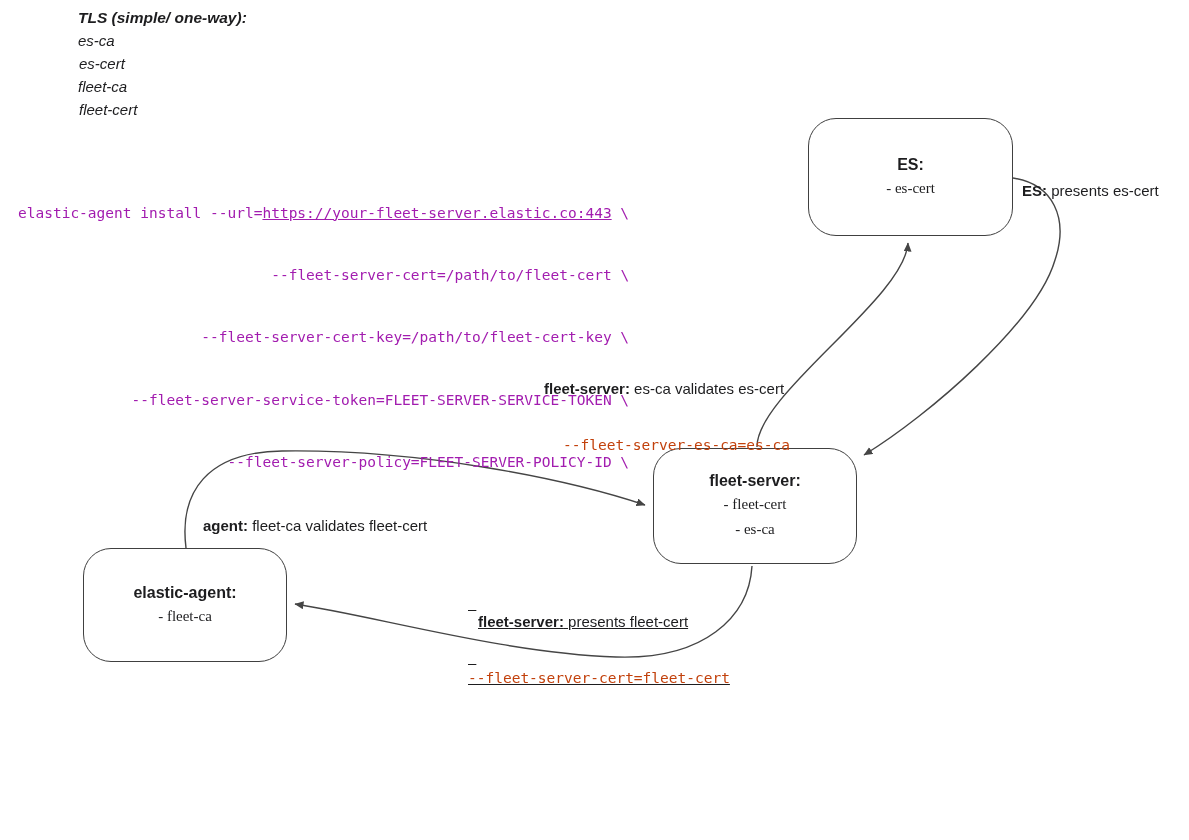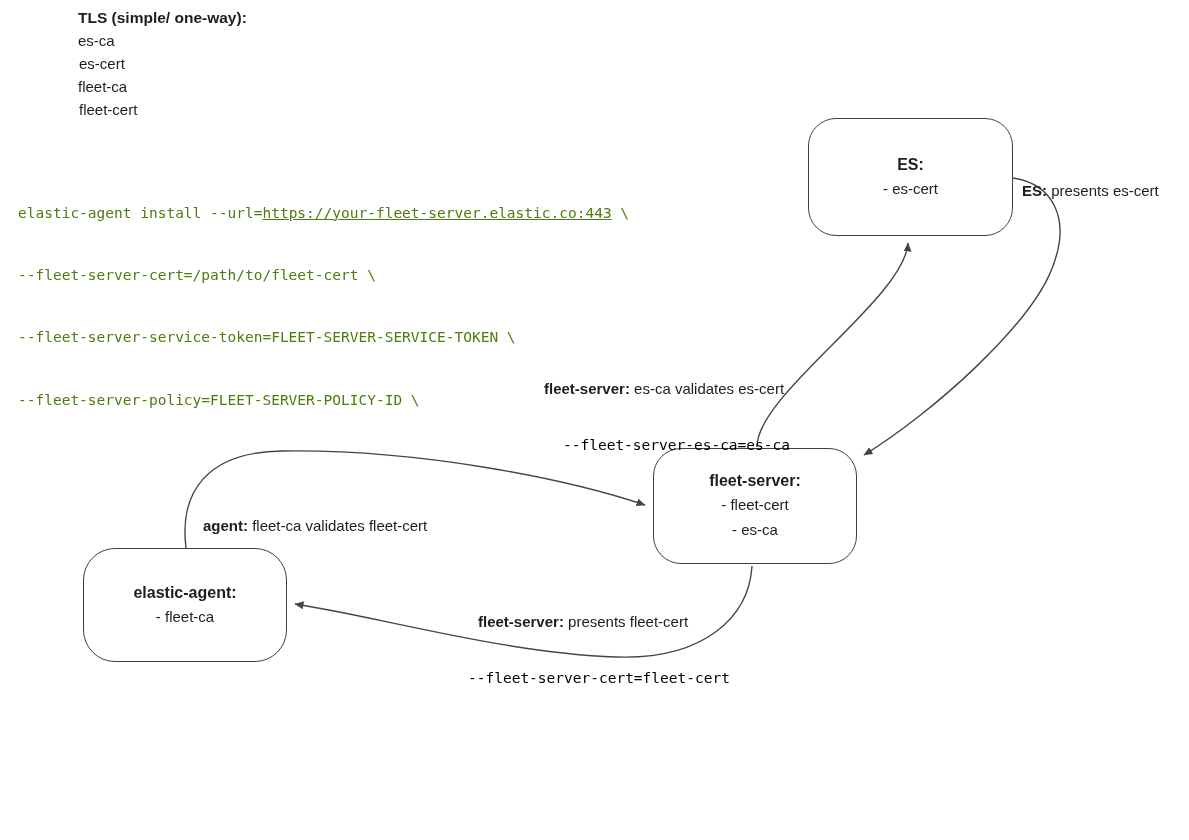--- a/index.html
+++ b/index.html
@@ -4,53 +4,53 @@
 <style>
   html,body{margin:0;padding:0;}
   body{
     width:1189px;height:840px;position:relative;background:#ffffff;
     font-family:"Liberation Sans","DejaVu Sans",sans-serif;color:#1d1d1f;
     overflow:hidden;
   }
   .abs{position:absolute;}
 
   
-  .legend{left:78px;top:6px;font-size:15px;line-height:23px;}
+  .legend{left:78px;top:6px;font-size:15px;line-height:23px;font-style:italic;}
   .legend .title{font-weight:700;font-size:15.5px;}
   .legend .indent{margin-left:1px;}
 
   
   .code{
     left:18px;top:161px;
     font-family:"DejaVu Sans Mono","Liberation Mono",monospace;
-    font-size:14.5px;line-height:20.8px;color:#4d7c0f;white-space:pre;
+    font-size:14.5px;line-height:20.8px;color:#a21caf;white-space:pre;text-align:right;
   }
   .code .u{text-decoration:underline;}
 
   
   .node{
     position:absolute;background:#fff;border:1.6px solid #404040;border-radius:28px;
     display:flex;flex-direction:column;align-items:center;justify-content:center;
     text-align:center;box-sizing:border-box;
   }
   .node-title{font-weight:700;font-size:16px;line-height:22px;}
-  .node-item{font-size:15px;line-height:25px;}
+  .node-item{font-size:15px;line-height:25px;font-family:Liberation Serif, serif;}
 
   
   .edge-label{position:absolute;font-size:15px;line-height:18px;white-space:pre;}
   .edge-label .b{font-weight:700;}
   .edge-label .mono{
     font-family:"DejaVu Sans Mono","Liberation Mono",monospace;
-    font-size:14.5px;margin-top:2px;color:#000000;
+    font-size:14.5px;margin-top:2px;color:#c2410c;
   }
   #label-fleet-validates{left:544px;top:344px;}
   #label-fleet-validates .mono{margin-left:19px;}
   #label-agent-validates{left:188px;top:481px;}
   #label-agent-validates .line1{margin-left:15px;}
-  #label-fleet-presents{left:468px;top:577px;}
+  #label-fleet-presents{left:468px;top:577px;text-decoration:underline;}
   #label-fleet-presents .line1{margin-left:10px;}
   #label-es-presents{left:1022px;top:146px;}
 
   svg.edges{position:absolute;left:0;top:0;pointer-events:none;}
 </style>
 </head>
 <body>
 
 <svg class="edges" width="1189" height="840" viewBox="0 0 1189 840">
   <defs>
@@ -68,36 +68,37 @@
   <div class="title">TLS (simple/ one-way):</div>
   <div>es-ca</div>
   <div class="indent">es-cert</div>
   <div>fleet-ca</div>
   <div class="indent">fleet-cert</div>
 </div>
 
 <div class="abs code">
   <div><span>elastic-agent install --url=</span><span class="u">https://your-fleet-server.elastic.co:443</span><span> \</span></div>
   <div>--fleet-server-cert=/path/to/fleet-cert \</div>
+  <div>--fleet-server-cert-key=/path/to/fleet-cert-key \</div>
   <div>--fleet-server-service-token=FLEET-SERVER-SERVICE-TOKEN \</div>
   <div>--fleet-server-policy=FLEET-SERVER-POLICY-ID \</div>
 </div>
 
 <div class="node" style="left:808px;top:118px;width:205px;height:118px;">
   <div class="node-title">ES:</div>
   <div class="node-item">- es-cert</div>
 </div>
 
 <div class="node" style="left:653px;top:448px;width:204px;height:116px;">
   <div class="node-title">fleet-server:</div>
   <div class="node-item">- fleet-cert</div>
   <div class="node-item">- es-ca</div>
 </div>
 
-<div class="node" style="left:83px;top:548px;width:204px;height:114px;border-radius:32px;">
+<div class="node" style="left:83px;top:548px;width:204px;height:114px;">
   <div class="node-title">elastic-agent:</div>
   <div class="node-item">- fleet-ca</div>
 </div>
 
 <div class="edge-label" id="label-es-presents">
   <div><span class="b">ES:</span><span> presents es-cert</span></div>
 </div>
 
 <div class="edge-label" id="label-fleet-validates">
   <div class="line1"><span class="b">fleet-server:</span><span> es-ca validates es-cert</span></div>

